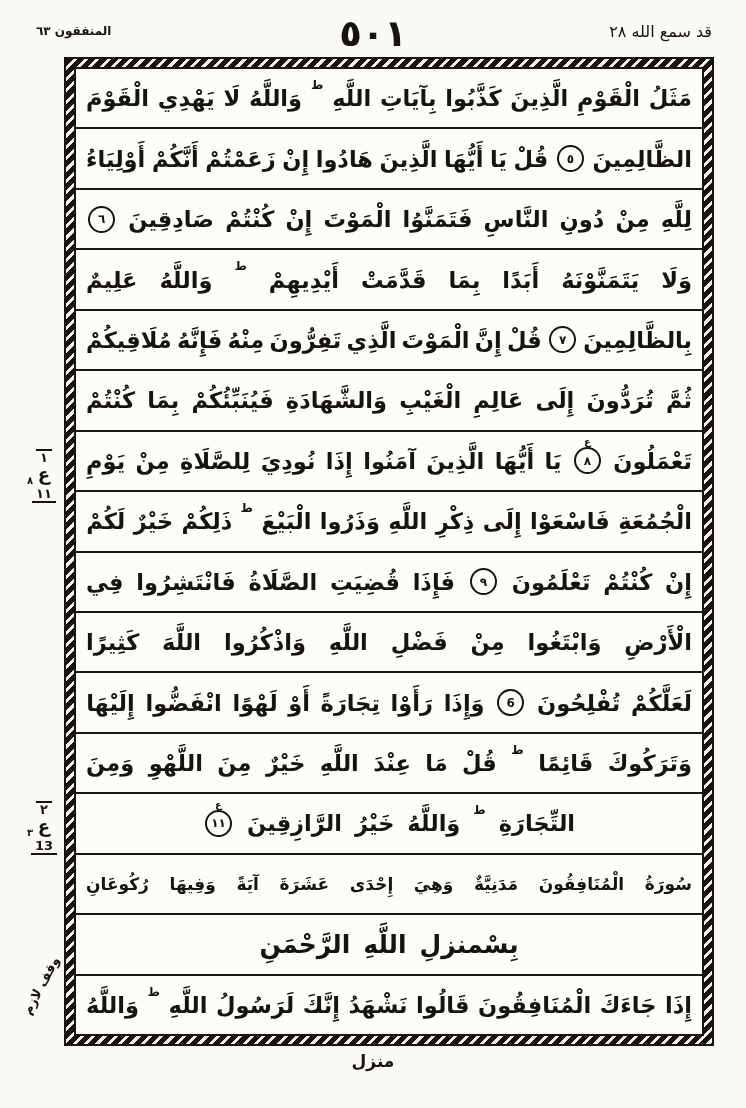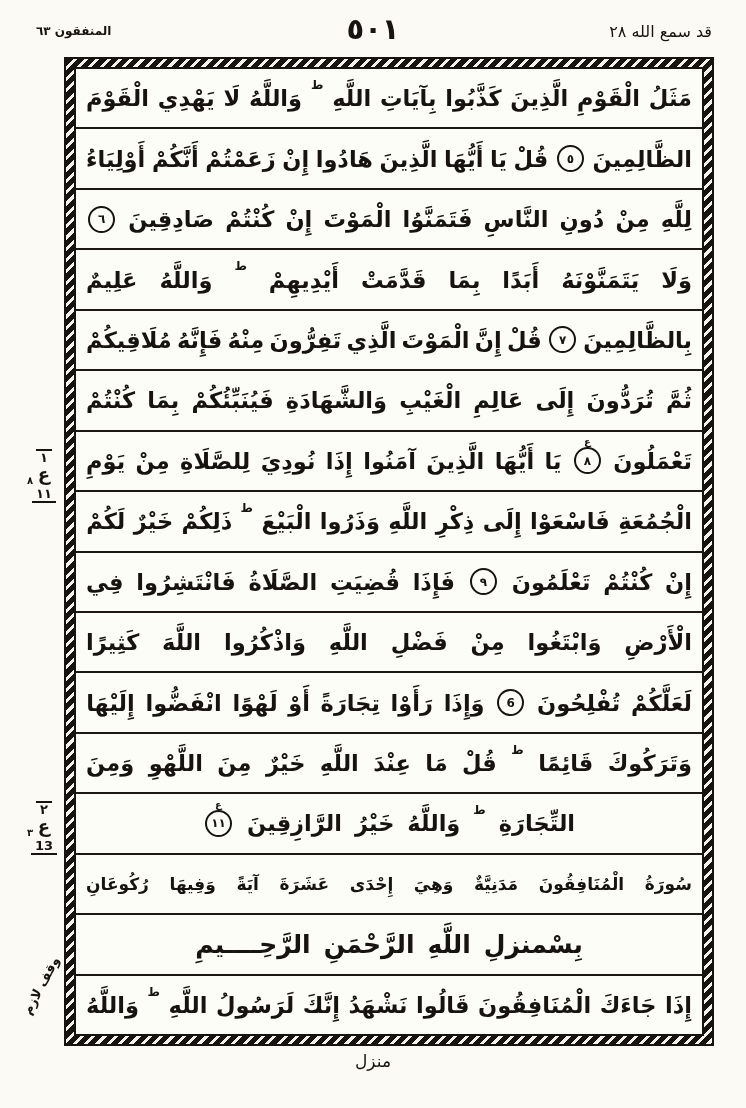--- a/index.html
+++ b/index.html
@@ -4,21 +4,21 @@
 <style>
   html,body{margin:0;padding:0}
   body{
     width:746px;height:1108px;position:relative;
     background:#fbfaf5;
     font-family:"DejaVu Sans",sans-serif;
     color:#171310;overflow:hidden;
   }
   
   .hdr-left{position:absolute;top:24px;left:36px;font-size:12px;font-weight:bold;direction:rtl}
-  .hdr-center{position:absolute;top:12px;left:0;right:0;text-align:center;font-size:29px;font-weight:bold;direction:rtl;letter-spacing:2px}
+  .hdr-center{position:absolute;top:12px;left:0;right:0;text-align:center;font-size:37px;font-weight:bold;direction:rtl;letter-spacing:2px}
   .hdr-right{position:absolute;top:22px;right:34px;font-size:16px;font-weight:normal;direction:rtl}
   
   .frame{
     position:absolute;left:64px;top:57px;width:650px;height:989px;
     box-sizing:border-box;border:2px solid #171310;padding:8px;
     background:repeating-linear-gradient(135deg,#171310 0 5px,#f4f2ea 5px 8px);
   }
   .inner{
     width:100%;height:100%;box-sizing:border-box;border:2px solid #171310;
     background:#fdfdf8;display:flex;flex-direction:column;
@@ -58,21 +58,21 @@
   .ruku2{top:799px}
   
   .waqf-note{
     position:absolute;left:2px;top:978px;width:78px;text-align:center;
     font-size:13px;font-weight:bold;direction:rtl;
     transform:rotate(-62deg);
   }
   
   .catchword{
     position:absolute;top:1051px;left:0;right:0;text-align:center;
-    font-size:17px;font-weight:normal;direction:rtl;
+    font-size:17px;font-weight:bold;direction:rtl;
   }
 </style>
 </head>
 <body>
 
 <div class="hdr-left">المنفقون ٦٣</div>
 <div class="hdr-center">٥٠١</div>
 <div class="hdr-right">قد سمع الله ٢٨</div>
 
 <div class="frame">
@@ -237,21 +237,20 @@
         <span class="w">إِحْدَى</span>
         <span class="w">عَشَرَةَ</span>
         <span class="w">آيَةً</span>
         <span class="w">وَفِيهَا</span>
         <span class="w">رُكُوعَانِ</span>
       </div>
       <div class="row bismillah">
         <span class="w">بِسْمنزلِ</span>
         <span class="w">اللَّهِ</span>
         <span class="w">الرَّحْمَنِ</span>
-        <span class="w">الرَّحِــــيمِ</span>
       </div>
       <div class="row justify">
         <span class="w">إِذَا</span>
         <span class="w">جَاءَكَ</span>
         <span class="w">الْمُنَافِقُونَ</span>
         <span class="w">قَالُوا</span>
         <span class="w">نَشْهَدُ</span>
         <span class="w">إِنَّكَ</span>
         <span class="w">لَرَسُولُ</span>
         <span class="w">اللَّهِ</span>

